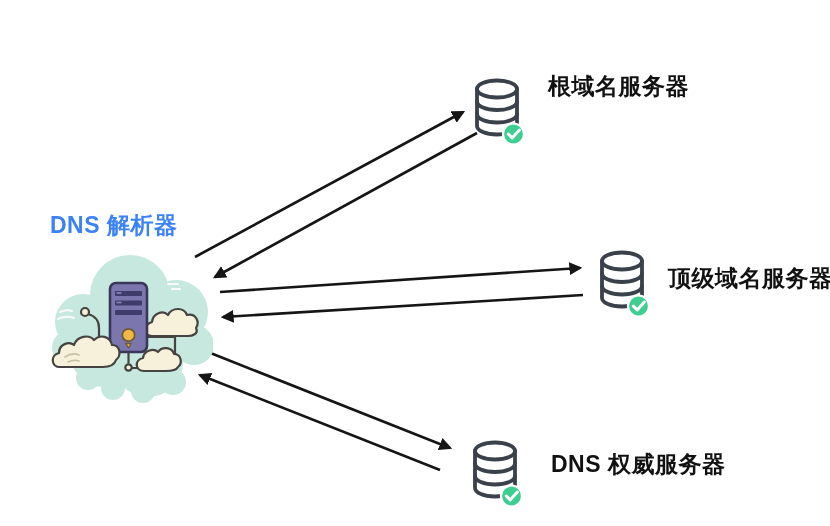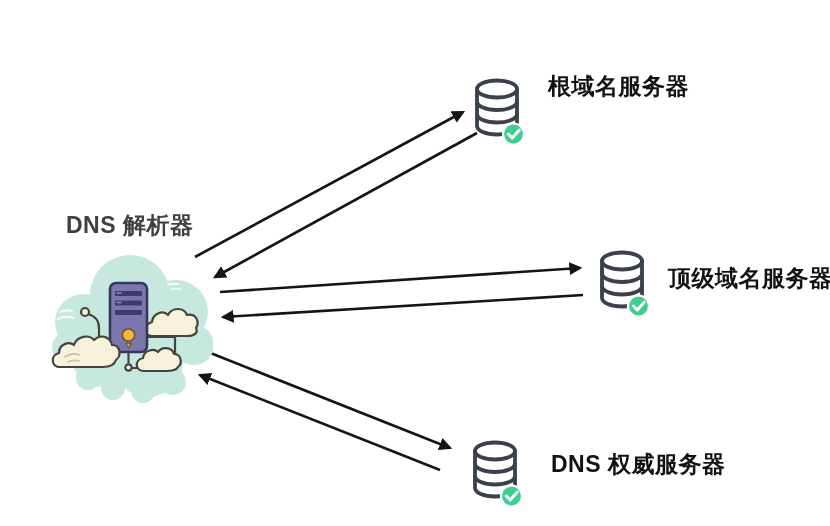--- a/index.html
+++ b/index.html
@@ -12,22 +12,22 @@
   .canvas {
     position: relative;
     width: 830px; height: 526px;
     background: #ffffff;
   }
   .arrow-layer {
     position: absolute; left: 0; top: 0;
     width: 830px; height: 526px;
   }
   .resolver-label {
-    position: absolute; left: 66px; top: 210px;
-    font-size: 23px; font-weight: bold; color: #404040;
+    position: absolute; left: 50px; top: 210px;
+    font-size: 23px; font-weight: bold; color: #3b82f6;
     white-space: nowrap; letter-spacing: 0.5px;
   }
   .resolver-art {
     position: absolute; left: 48px; top: 250px;
     width: 165px; height: 155px;
   }
   .node { position: absolute; }
   .node .db-icon { display: block; width: 56px; height: 70px; }
   .node .server-label {
     position: absolute;

